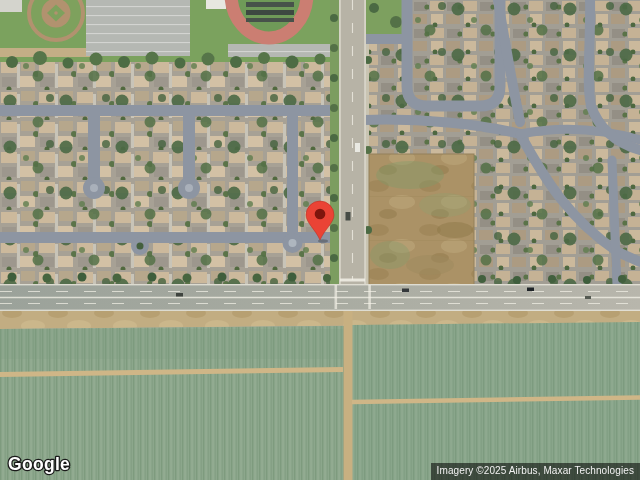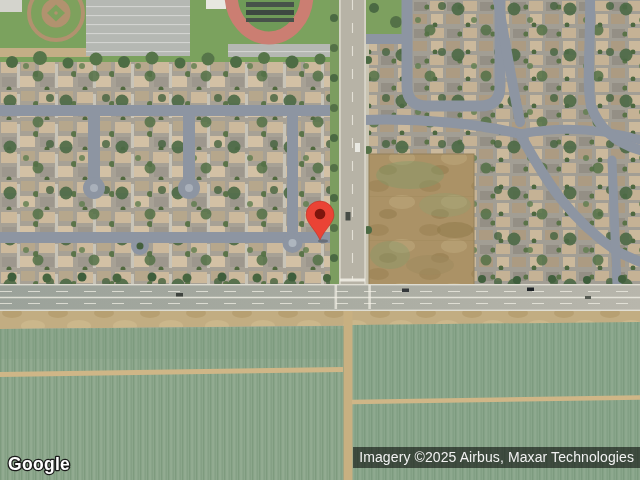--- a/index.html
+++ b/index.html
@@ -6,23 +6,23 @@
   .stage{
     position:relative;width:640px;height:480px;overflow:hidden;
     font-family:"Liberation Sans",sans-serif;cursor:grab;
   }
   .stage svg.scene{display:block;}
   .logo{
     position:absolute;left:6px;bottom:3px;width:86px;height:26px;
     pointer-events:auto;
   }
   .attribution{
-    position:absolute;right:0;bottom:12px;
+    position:absolute;right:0;bottom:0;
     background:rgba(0,0,0,0.55);
-    color:#f2f2f2;font-size:14px;line-height:1;
+    color:#f2f2f2;font-size:10px;line-height:1;
     padding:3px 6px 4px 6px;letter-spacing:0.1px;
     white-space:nowrap;
   }
 </style>
 </head>
 <body>
 
 <div class="stage">
 
 <svg class="scene" viewBox="0 0 640 480" width="640" height="480" aria-hidden="true">

